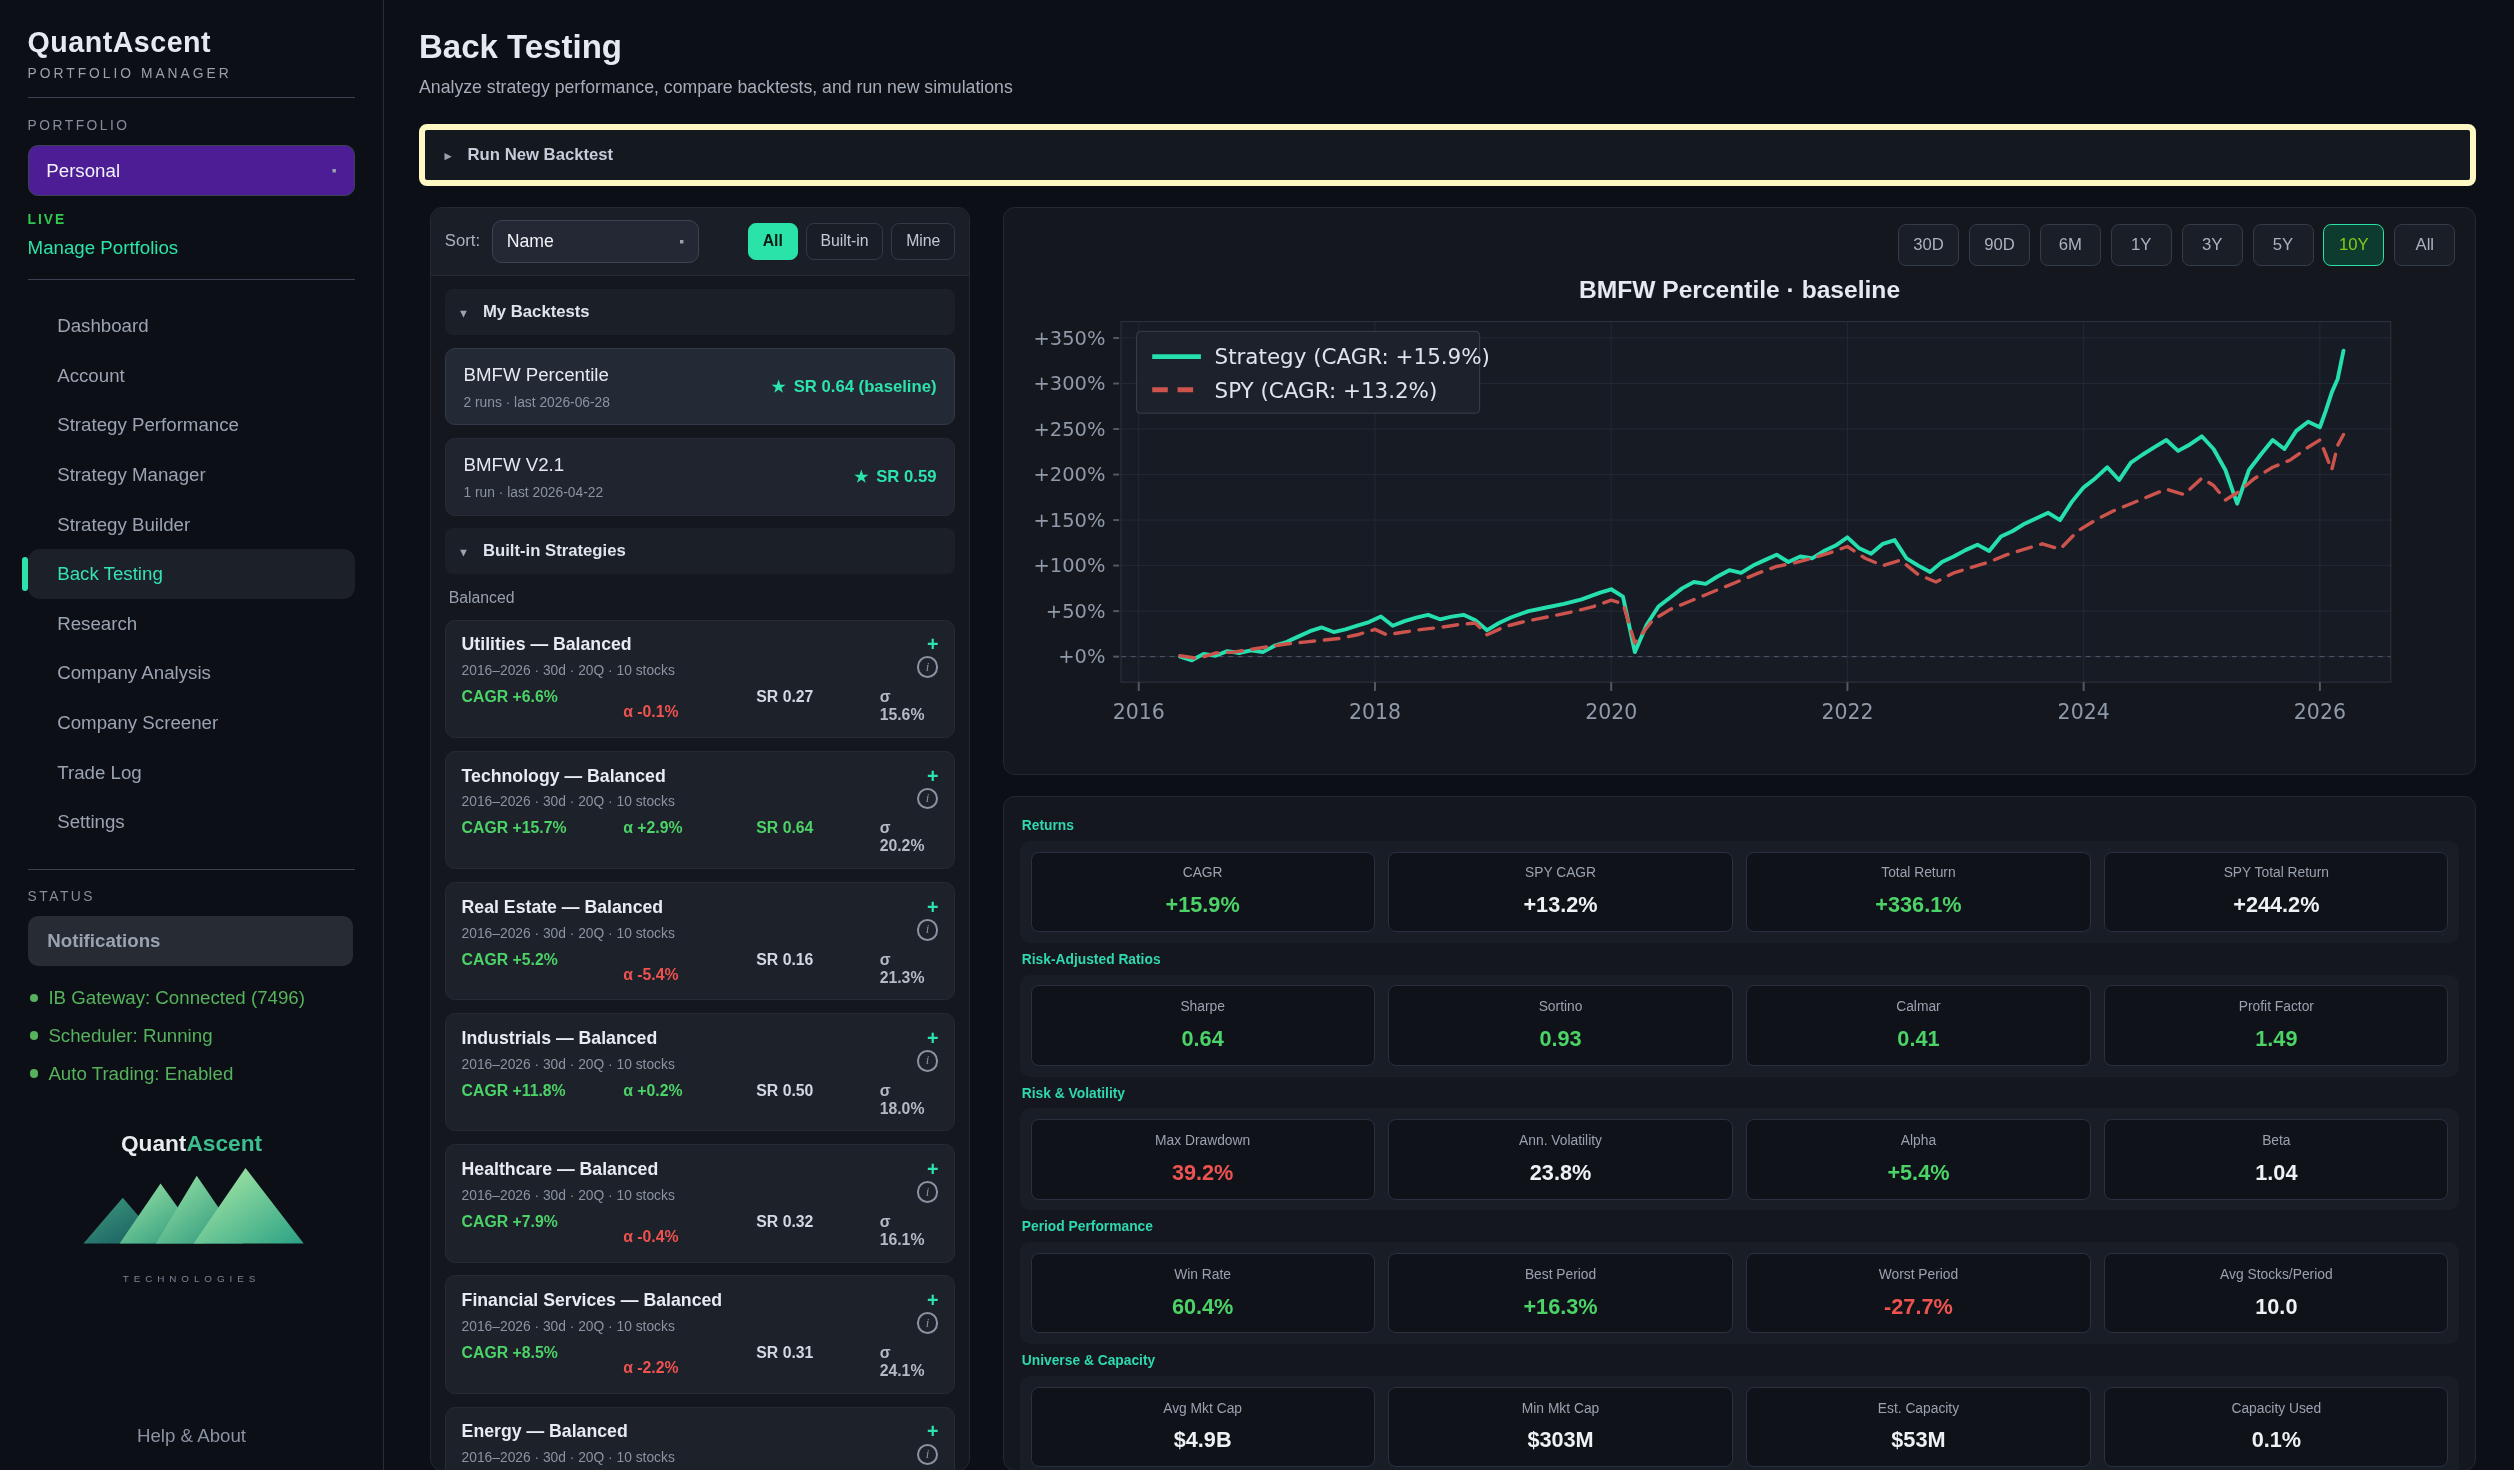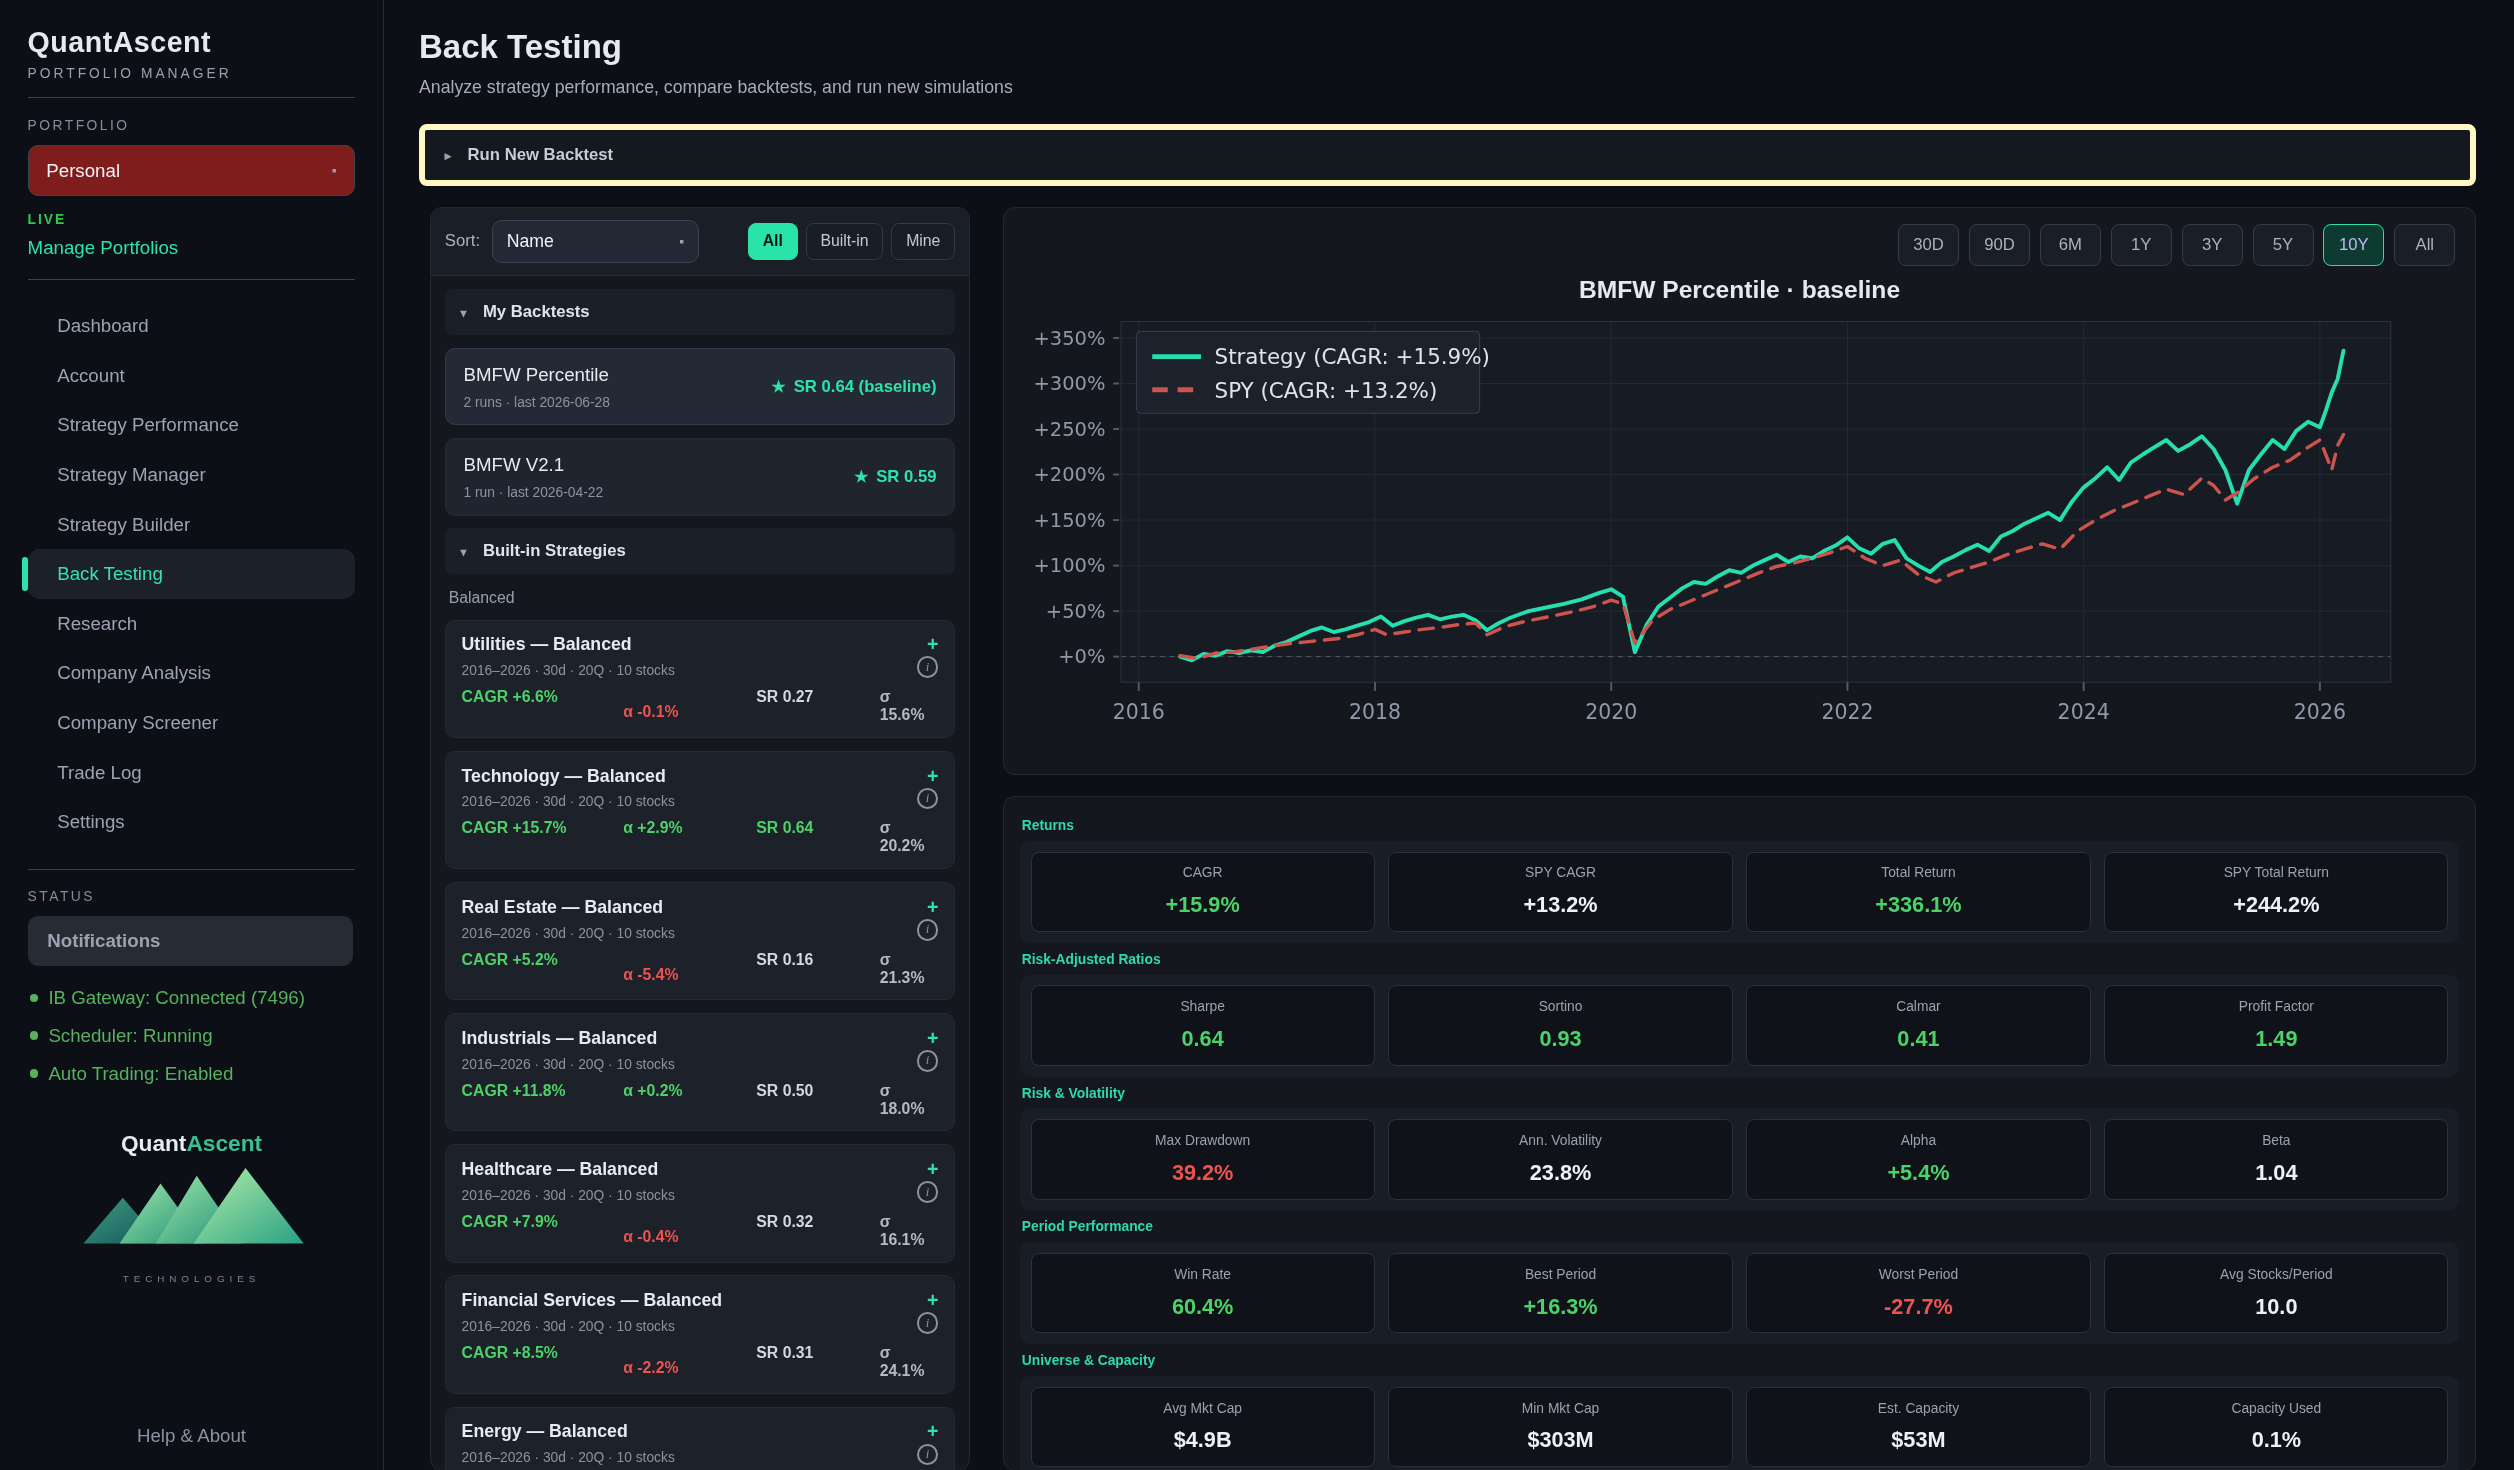--- a/index.html
+++ b/index.html
@@ -9,21 +9,21 @@
   .app { display:flex; width:100%; height:100%; }
 
   
   .sidebar { width:384px; min-width:384px; height:100%; padding:25.6px 27.6px 17.7px;
              border-right:1px solid #272c36; display:flex; flex-direction:column; position:relative;}
   .brand-name { font-size:28.6px; font-weight:bold; letter-spacing:0.5px; }
   .brand-sub { font-size:13.8px; color:#9aa0ad; letter-spacing:3px; margin-top:7.9px; }
   .divider { border:none; border-top:1px solid #3a4150; margin:15.8px 0; }
   .side-label { font-size:13.8px; color:#858c9a; letter-spacing:2.5px; margin:3.9px 0 11.8px; }
   .select { display:flex; align-items:center; justify-content:space-between;
-            border:1px solid #3c4353; background:#7f1d1d; border-radius:9.9px;
+            border:1px solid #3c4353; background:#4c1d95; border-radius:9.9px;
             padding:13.8px 17.7px; font-size:18.7px; color:#f0f2f7; cursor:pointer; }
   .select .sq { color:#9aa1ae; font-size:13.8px; }
   .live { color:#2fc94f; font-weight:bold; font-size:13.8px; letter-spacing:2px; margin:15.8px 0 9.9px; }
   .manage { color:#2be3ab; font-size:18.7px; margin-bottom:3.9px; display:block; cursor:pointer; }
   #nav { display:flex; flex-direction:column; margin:5.9px 0; }
   .nav-item { position:relative; font-size:18.7px; color:#9ba3b2; padding:13.8px 29.6px;
               border-radius:11.8px; cursor:pointer; }
   .nav-item.active { background:#1b2029; color:#35e2b2; }
   .nav-item .bar { display:none; }
   .nav-item.active .bar { display:block; position:absolute; left:-5.9px; top:7.9px; bottom:7.9px;
@@ -86,21 +86,21 @@
   .st-stats .alpha.pos { color:#4cd368; } .st-stats .alpha.neg { color:#ef5350;margin-top:15px; }
   .st-stats .sr { width:126px; color:#d2d8e2; } .st-stats .sr.green { color:#4cd368; }
   .st-stats .sigma { color:#b4bbc7; }
 
   
   .right-col { flex:1; display:flex; flex-direction:column; gap:21.7px; overflow:hidden; }
   .chart-panel { background:#14171e; border:1px solid #232833; border-radius:11.8px; padding:15.8px 19.7px 9.9px; }
   #ranges { display:flex; justify-content:flex-end; gap:9.9px; }
   .range-btn { font-size:16.7px; color:#aab2c0; background:#1a1e27; border:1px solid #343b49;
                border-radius:7.9px; padding:9.9px 0; width:61px; text-align:center; cursor:pointer; }
-  .range-btn.active { color:#c4b5fd; border-color:#2be0a8; background:#0e3b30; }
+  .range-btn.active { color:#84cc16; border-color:#2be0a8; background:#0e3b30; }
   .chart-title { text-align:center; font-size:24.6px; font-weight:bold; margin:9.9px 0 2px; }
   #chart { width:100%; height:458px; display:block; font-family:"DejaVu Sans", sans-serif; }
 
   .metrics-panel { background:#14171e; border:1px solid #232833; border-radius:11.8px;
                    padding:11.8px 15.8px; flex:1; overflow:hidden; }
   .m-label { color:#2fd8ae; font-weight:bold; font-size:13.8px; margin:8.9px 2px 7.9px; }
   .m-strip { background:#191d26; border-radius:9.9px; padding:10.8px;
              display:grid; grid-template-columns:repeat(4,1fr); gap:13.8px; }
   .m-card { background:#0f1218; border:1px solid #2a3040; border-radius:7.9px; padding:12.8px 9.9px; text-align:center; }
   .m-card .lab { font-size:13.8px; color:#9aa1af; }

